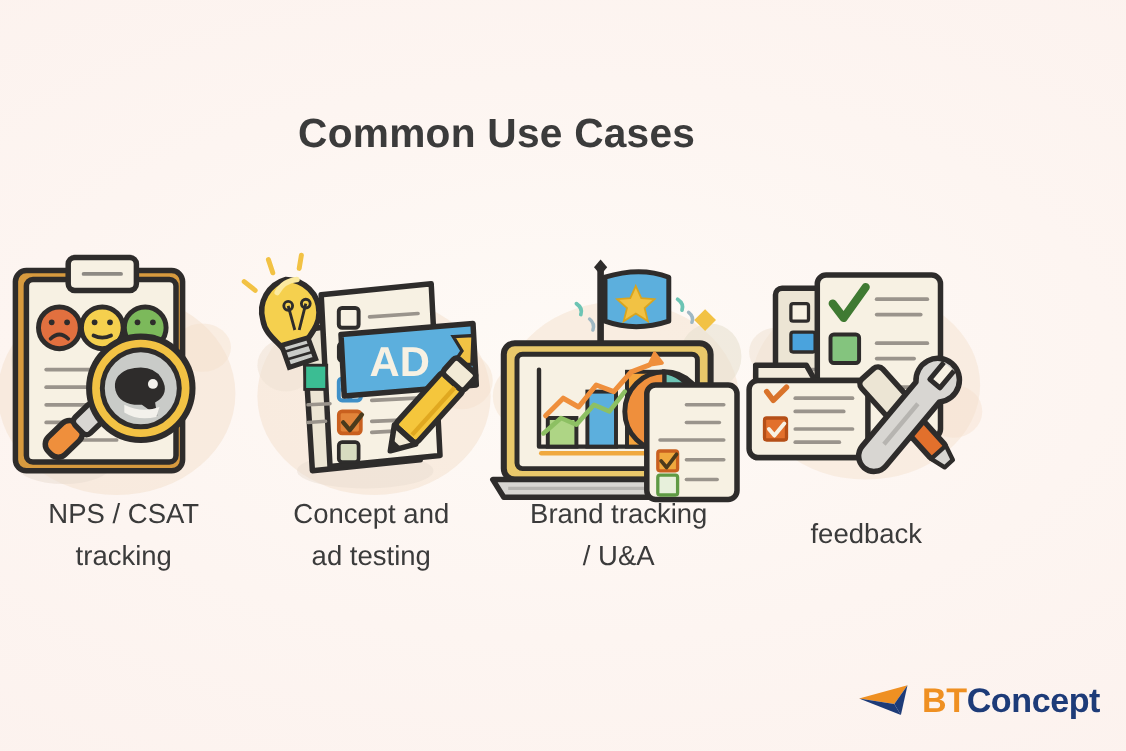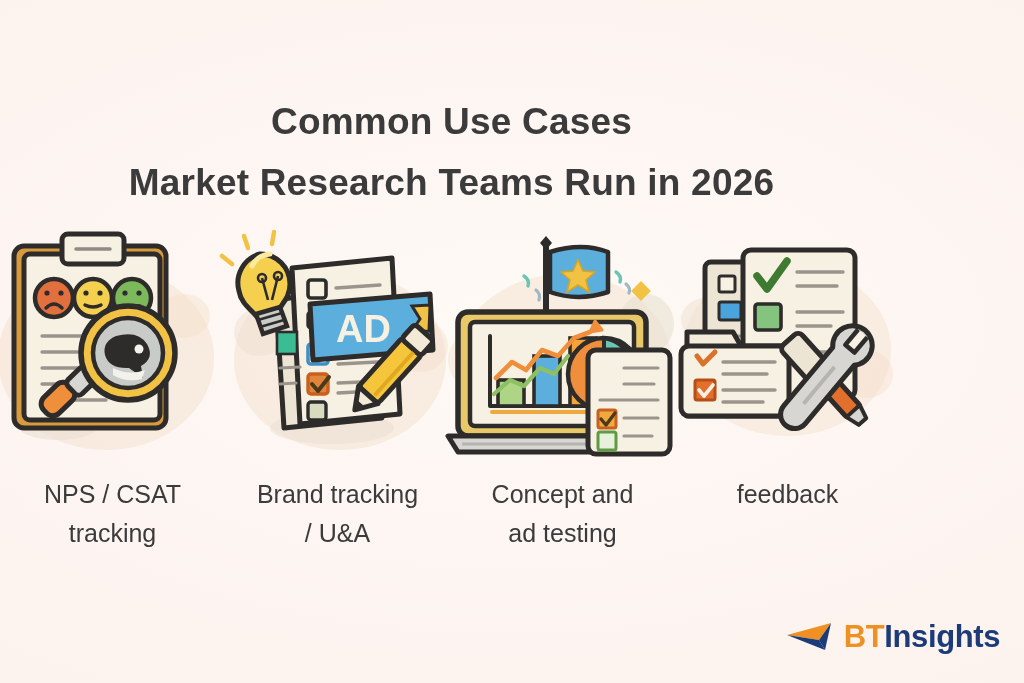--- a/index.html
+++ b/index.html
@@ -66,24 +66,25 @@
   .art {
     position: absolute;
     left: 50%;
     top: 0;
     transform: translateX(-50%);
   }
 
   
   .captions {
     position: absolute;
-    top: 475px;
+    top: 448px;
     left: 0;
     width: 900px;
     display: flex;
+    align-items: center;
   }
   .caption {
     flex: 1;
     text-align: center;
     font-size: 25px;
     color: #3b3b3b;
     line-height: 1.55;
     padding: 0 14px;
     box-sizing: border-box;
   }
@@ -107,21 +108,20 @@
   .logo-bt { color: #ef9022; }
   .logo-insights { color: #1d3b78; }
 </style>
 </head>
 <body>
 
 <div id="canvas">
 
   <div class="title-block">
     <div class="title-line1">Common Use Cases</div>
-    <div class="title-line2">Market Research Teams Run in 2026</div>
   </div>
 
   <div class="panels">
 
     <div class="panel">
       <svg class="art" width="250" height="230" viewBox="0 0 250 230">
         <ellipse cx="118" cy="130" rx="108" ry="92" fill="#f4dfcb" opacity=".5"></ellipse>
         <ellipse cx="52" cy="100" rx="30" ry="26" fill="#efe2d4" opacity=".6"></ellipse>
         <ellipse cx="196" cy="88" rx="26" ry="22" fill="#f4dfcb" opacity=".45"></ellipse>
         <ellipse cx="70" cy="196" rx="42" ry="16" fill="#e9ddd2" opacity=".55"></ellipse>
@@ -360,36 +360,36 @@
       </svg>
     </div>
   </div>
 
   <div class="captions">
     <div class="caption">
       <span class="cap-l1">NPS / CSAT</span>
       <span class="cap-l2">tracking</span>
     </div>
     <div class="caption">
+      <span class="cap-l1">Concept and</span>
+      <span class="cap-l2">ad testing</span>
+    </div>
+    <div class="caption">
       <span class="cap-l1">Brand tracking</span>
       <span class="cap-l2">/ U&amp;A</span>
-    </div>
-    <div class="caption">
-      <span class="cap-l1">Concept and</span>
-      <span class="cap-l2">ad testing</span>
     </div>
     <div class="caption">
       <span class="cap-l2">feedback</span>
     </div>
   </div>
 
   <div class="logo">
     <svg width="48" height="34" viewBox="0 0 48 34">
       <path d="M46 3 L2 15 L34 20 Z" fill="#ef9022"></path>
       <path d="M34 20 L46 3 L40 30 Z" fill="#1d3b78"></path>
       <path d="M2 15 L34 20 L40 30 Z" fill="#1d3b78"></path>
     </svg>
     <div class="logo-text">
-      <span class="logo-bt">BT</span><span class="logo-insights">Insights</span>
+      <span class="logo-bt">BT</span><span class="logo-insights">Concept</span>
     </div>
   </div>
 
 </div>
 
 </body></html>

